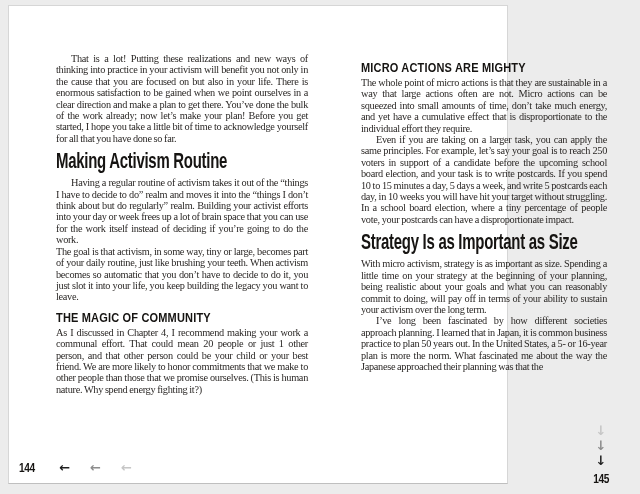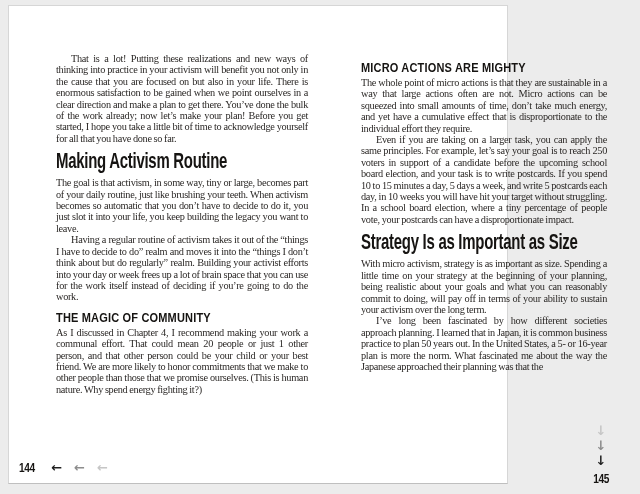--- a/index.html
+++ b/index.html
@@ -73,21 +73,21 @@
     transform: scaleX(0.78);
     transform-origin: 0 50%;
     letter-spacing: -0.5px;
   }
   .footer-left {
     position: absolute;
     left: 10px;
     top: 454px;
     display: flex;
     align-items: center;
-    gap: 12px;
+    gap: 20px;
   }
   .footer-left .arrow {
     font-family: "DejaVu Sans", sans-serif;
     font-weight: bold;
     font-size: 13px;
     line-height: 13px;
   }
   .footer-right {
     position: absolute;
     left: 580px;
@@ -110,22 +110,22 @@
   .a-light { color: #c6c6c6; }
 </style>
 </head>
 <body>
 
 <div class="paper">
 
   <div class="col col-left">
     <p class="para indent">That is a lot! Putting these realizations and new ways of thinking into practice in your activism will benefit you not only in the cause that you are focused on but also in your life. There is enormous satisfaction to be gained when we point ourselves in a clear direction and make a plan to get there. You’ve done the bulk of the work already; now let’s make your plan! Before you get started, I hope you take a little bit of time to acknowledge yourself for all that you have done so far.</p>
     <div class="h1">Making Activism Routine</div>
+    <p class="para indent">Having a regular routine of activism takes it out of the “things I have to decide to do” realm and moves it into the “things I don’t think about but do regularly” realm. Building your activist efforts into your day or week frees up a lot of brain space that you can use for the work itself instead of deciding if you’re going to do the work.</p>
     <p class="para">The goal is that activism, in some way, tiny or large, becomes part of your daily routine, just like brushing your teeth. When activism becomes so automatic that you don’t have to decide to do it, you just slot it into your life, you keep building the legacy you want to leave.</p>
-    <p class="para indent">Having a regular routine of activism takes it out of the “things I have to decide to do” realm and moves it into the “things I don’t think about but do regularly” realm. Building your activist efforts into your day or week frees up a lot of brain space that you can use for the work itself instead of deciding if you’re going to do the work.</p>
     <div class="h2">THE MAGIC OF COMMUNITY</div>
     <p class="para">As I discussed in Chapter 4, I recommend making your work a communal effort. That could mean 20 people or just 1 other person, and that other person could be your child or your best friend. We are more likely to honor commitments that we make to other people than those that we promise ourselves. (This is human nature. Why spend energy fighting it?)</p>
   </div>
 
   <div class="col col-right">
     <div class="h2">MICRO ACTIONS ARE MIGHTY</div>
     <p class="para">The whole point of micro actions is that they are sustainable in a way that large actions often are not. Micro actions can be squeezed into small amounts of time, don’t take much energy, and yet have a cumulative effect that is disproportionate to the individual effort they require.</p>
     <p class="para indent">Even if you are taking on a larger task, you can apply the same principles. For example, let’s say your goal is to reach 250 voters in support of a candidate before the upcoming school board election, and your task is to write postcards. If you spend 10 to 15 minutes a day, 5 days a week, and write 5 postcards each day, in 10 weeks you will have hit your target without struggling. In a school board election, where a tiny percentage of people vote, your postcards can have a disproportionate impact.</p>
     <div class="h1">Strategy Is as Important as Size</div>
     <p class="para">With micro activism, strategy is as important as size. Spending a little time on your strategy at the beginning of your planning, being realistic about your goals and what you can reasonably commit to doing, will pay off in terms of your ability to sustain your activism over the long term.</p>

